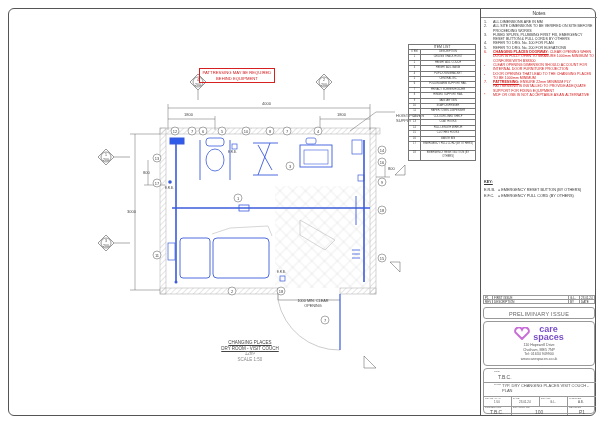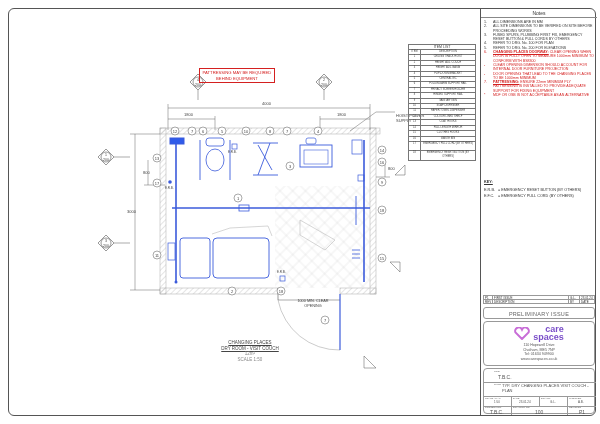--- a/index.html
+++ b/index.html
@@ -17,21 +17,21 @@
   .key { position: absolute; left: 3px; top: 172px; width: 110px; font-size: 3.8px; line-height: 4.5px; }
   .key .key-title { font-weight: bold; text-decoration: underline; margin-bottom: 3px; }
   .key .row { display: flex; margin-bottom: 2px; }
   .key .row .abbr { width: 14px; }
   .rev-table { position: absolute; left: 2px; top: 288px; width: 112px; font-size: 3px; }
   .rev-table .r { display: flex; border: 1px solid #999; height: 5px; line-height: 4px; margin-top: -1px; }
   .rev-table .r span { border-right: 1px solid #999; padding-left: 1px; }
   .prelim { position: absolute; left: 2px; top: 299px; width: 112px; height: 12px; border: 1px solid #999; border-radius: 3px; font-size: 5.5px; text-align: center; line-height: 12px; color: #666; letter-spacing: 0.3px; }
   .logo-box { position: absolute; left: 2px; top: 313px; width: 112px; height: 45px; border: 1px solid #999; border-radius: 4px; text-align: center; }
   .logo { display: flex; justify-content: center; align-items: center; gap: 3px; margin-top: 3px; }
-  .logo-text { color: #7b4fc9; font-size: 9px; line-height: 8px; font-weight: bold; text-align: right; }
+  .logo-text { color: #7b4fc9; font-size: 9px; line-height: 8px; font-weight: bold; text-align: center; }
   .addr { font-size: 3.6px; line-height: 4.6px; color: #555; margin-top: 2px; }
   .title-box { position: absolute; left: 2px; top: 360px; width: 112px; height: 46px; border: 1px solid #999; border-radius: 4px; }
   .tb-lbl { font-size: 2.5px; color: #666; position: absolute; }
   .tb-val { font-size: 5px; color: #555; position: absolute; }
   .tb-grid { position: absolute; left: 0; top: 27px; width: 112px; height: 19px; border-top: 1px solid #999; }
   .tb-cell { position: absolute; border-right: 1px solid #999; height: 9px; }
   .red-box { position: absolute; left: 199px; top: 68px; width: 76px; height: 15px; border: 1px solid #d42020; color: #d42020; font-size: 4.2px; text-align: center; line-height: 6px; padding-top: 1px; }
   .plan-title { position: absolute; left: 210px; top: 340px; width: 80px; text-align: center; font-size: 4.5px; line-height: 5.5px; color: #444; }
   .plan-title .t1, .plan-title .t2 { text-decoration: underline; }
   .plan-title .t3, .plan-title .t4 { color: #888; }

